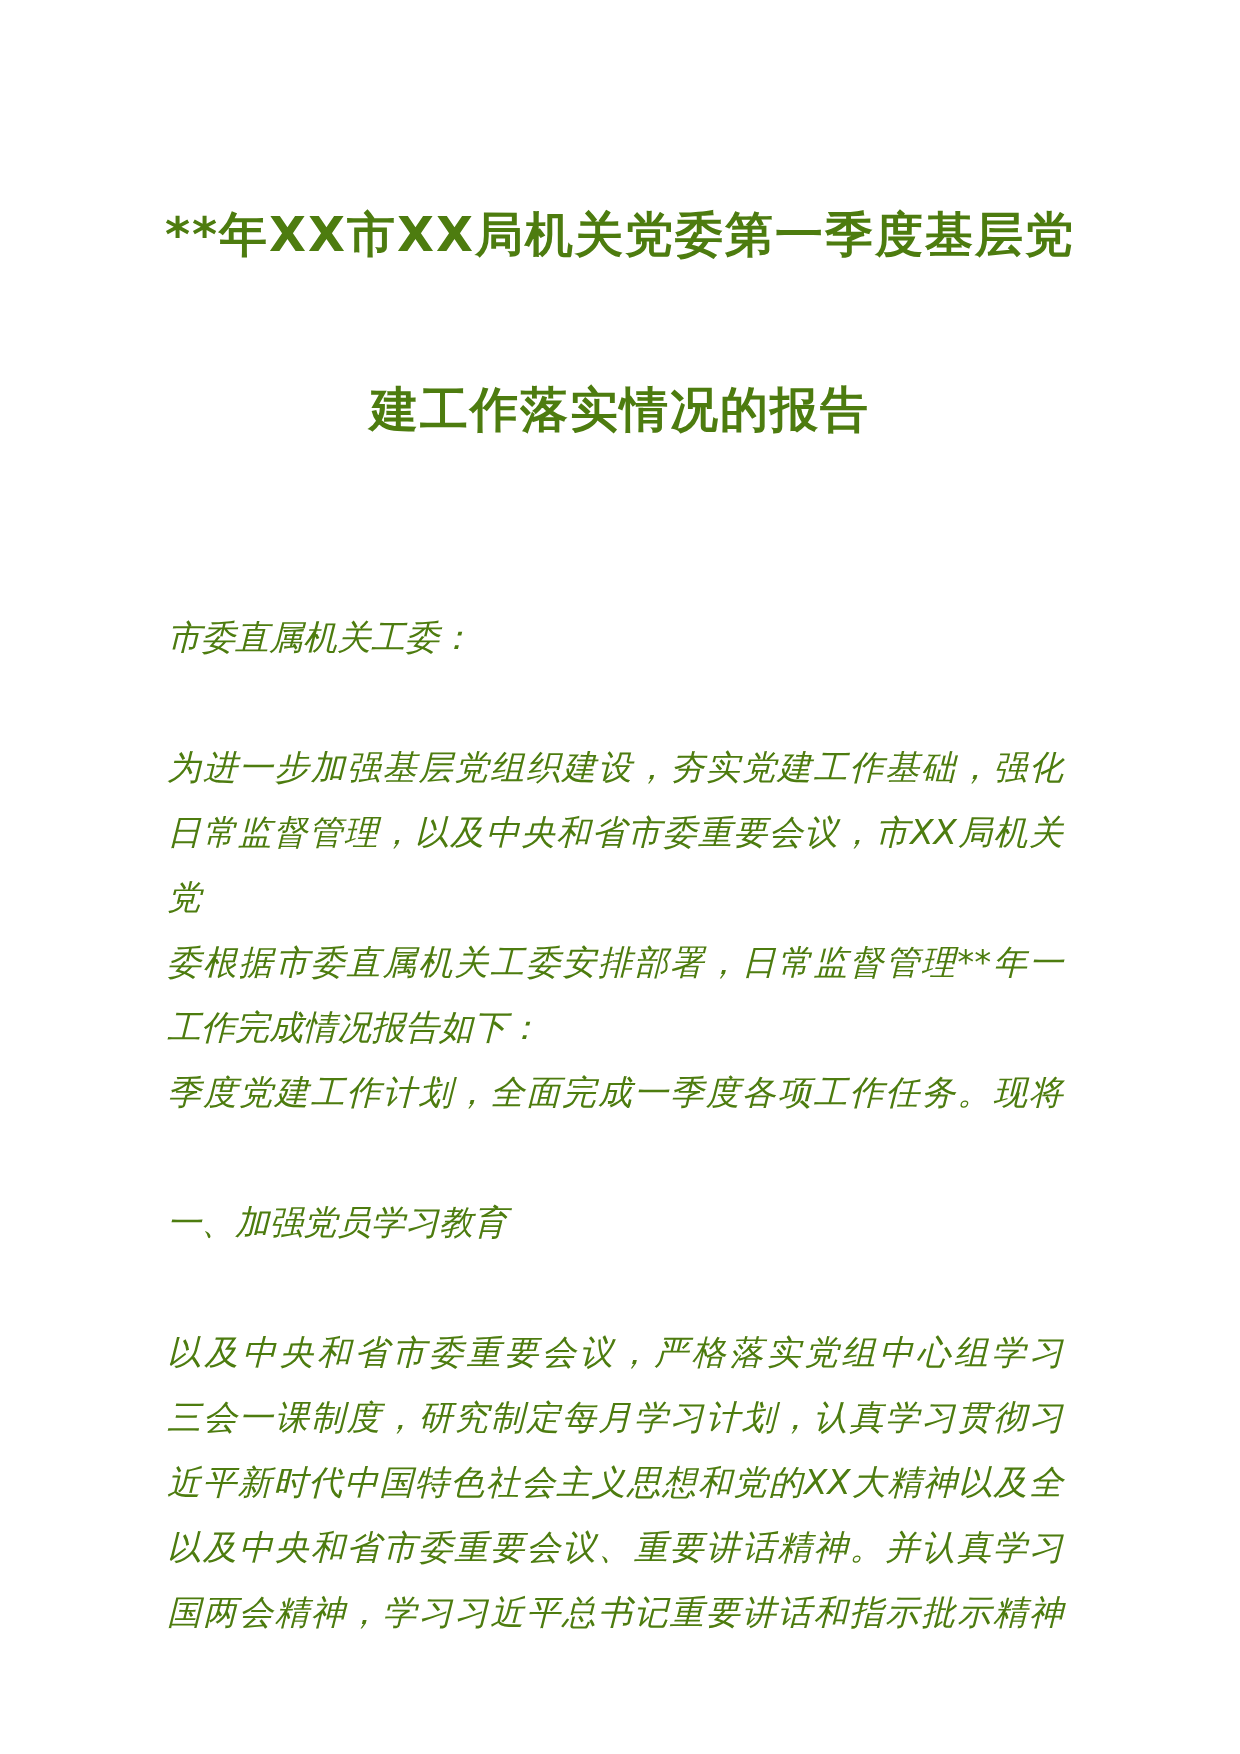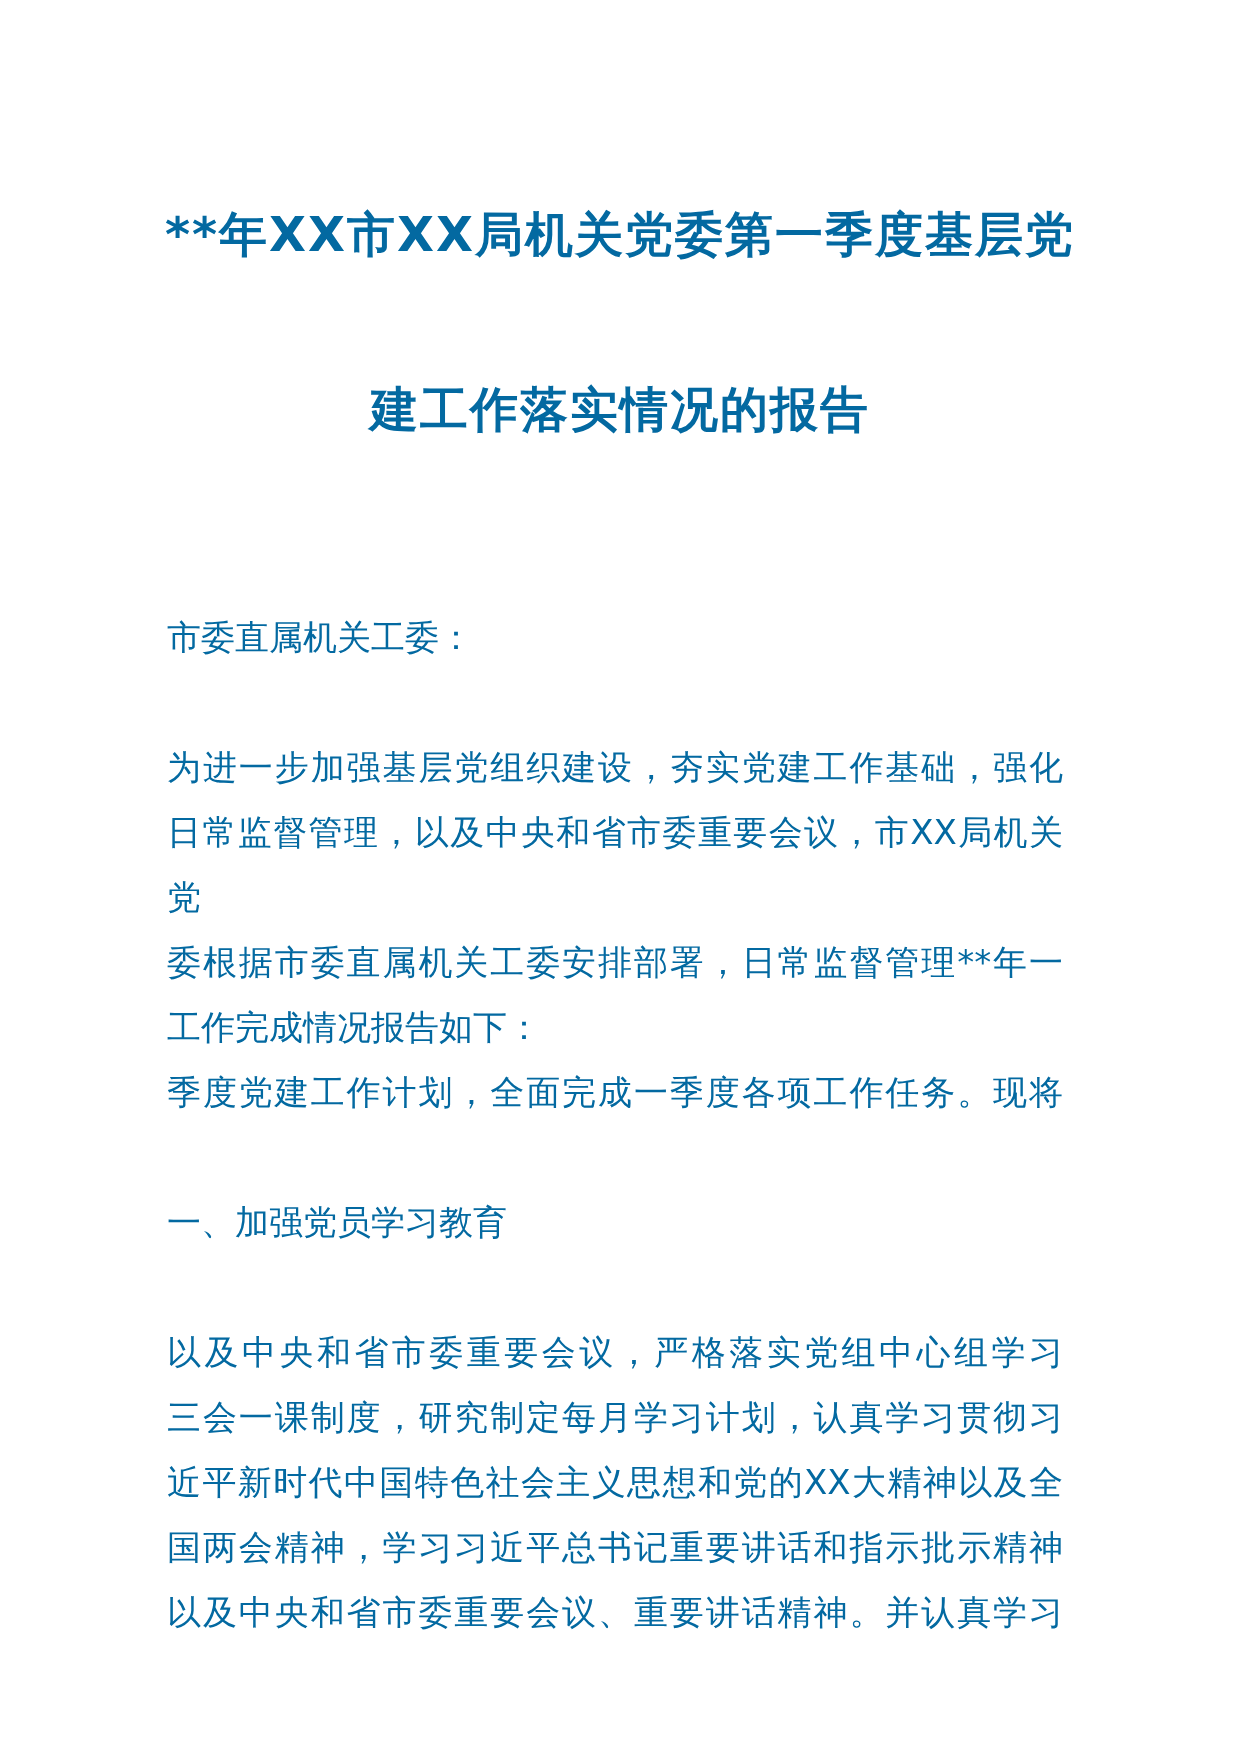--- a/index.html
+++ b/index.html
@@ -6,21 +6,21 @@
     margin: 0;
     padding: 0;
     background: #ffffff;
   }
   .page {
     position: relative;
     width: 1240px;
     height: 1754px;
     margin: 0 auto;
     background: #ffffff;
-    color: #0369a1;
+    color: #4d7c0f;
     font-family: "DejaVu Sans", "Liberation Sans", sans-serif;
     overflow: hidden;
   }
   .doc-title {
     padding-top: 147px;
     text-align: center;
     font-size: 48px;
     font-weight: 700;
     line-height: 175px;
     letter-spacing: 2px;
@@ -31,20 +31,21 @@
   }
   .doc-body {
     padding: 0 177px 0 167px; 
     font-size: 34px;
     font-weight: 400;
     line-height: 65px;
   }
   .paragraph {
     margin: 65px 0 0 0;
     padding: 0;
+    font-style: italic;
   }
   .paragraph.first {
     margin-top: 108px;
   }
   .line {
     display: block;
     text-align: left;
   }
   
   .line.fill {
@@ -77,18 +78,18 @@
     </p>
 
     <p class="paragraph">
       <span class="line">一、加强党员学习教育</span>
     </p>
 
     <p class="paragraph">
       <span class="line fill">以及中央和省市委重要会议，严格落实党组中心组学习</span>
       <span class="line fill">三会一课制度，研究制定每月学习计划，认真学习贯彻习</span>
       <span class="line fill">近平新时代中国特色社会主义思想和党的XX大精神以及全</span>
+      <span class="line fill">以及中央和省市委重要会议、重要讲话精神。并认真学习</span>
       <span class="line fill">国两会精神，学习习近平总书记重要讲话和指示批示精神</span>
-      <span class="line fill">以及中央和省市委重要会议、重要讲话精神。并认真学习</span>
     </p>
 
   </div>
 </div>
 
 </body></html>

